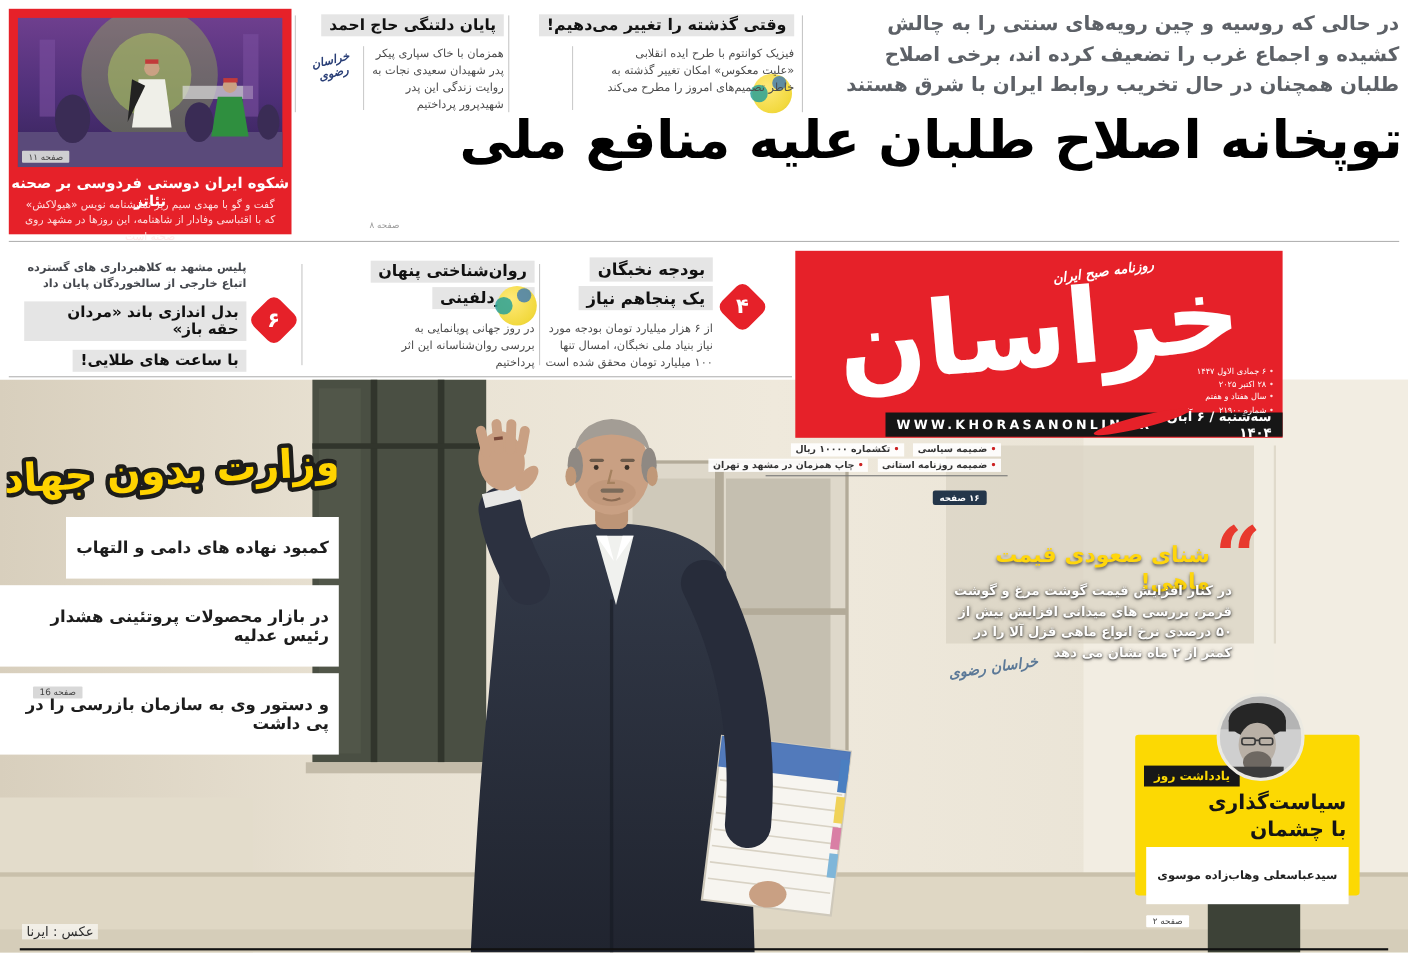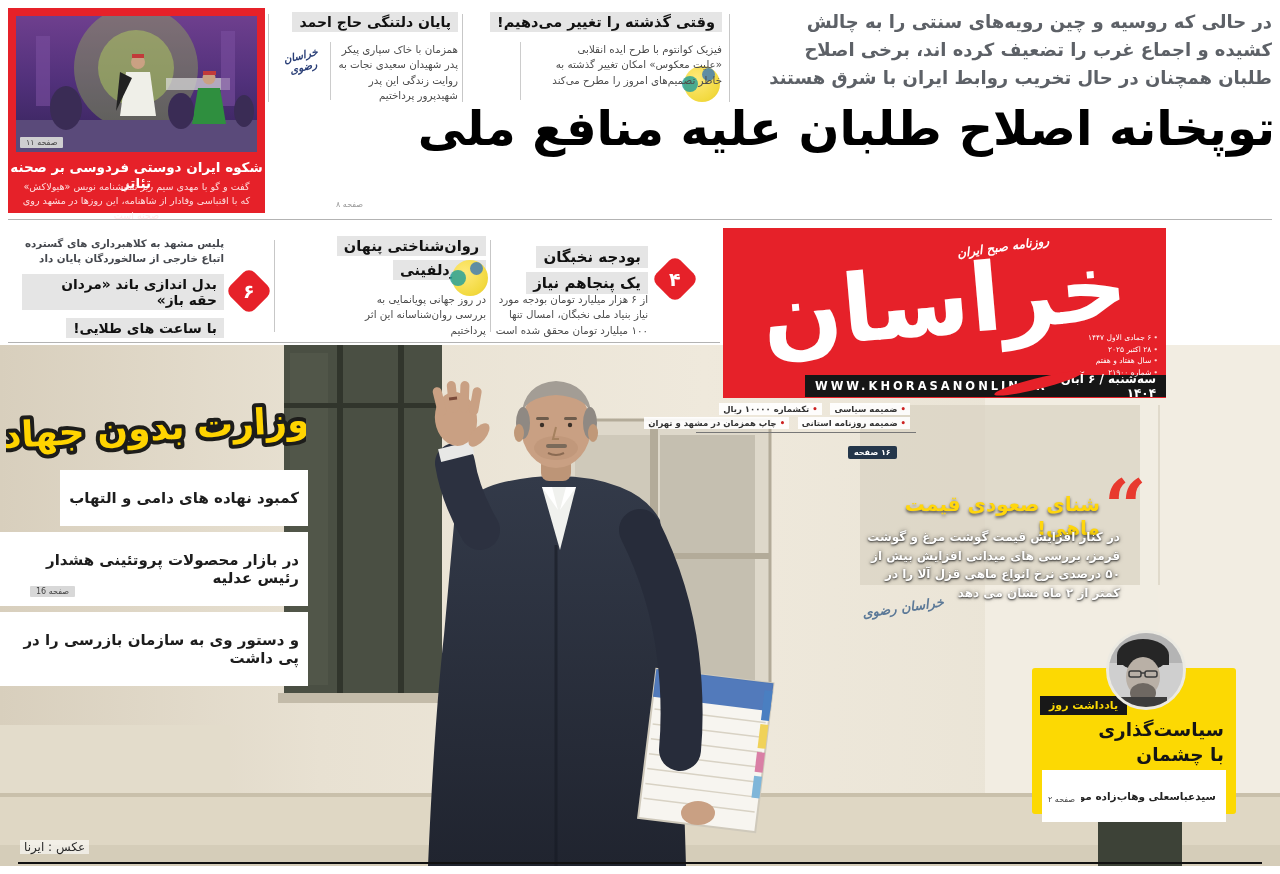--- a/index.html
+++ b/index.html
@@ -5,21 +5,21 @@
   html,body{margin:0;padding:0;background:#888;}
   *{box-sizing:border-box;}
   #page{
     position:relative;width:1280px;height:874px;margin:0 auto;
     background:#ffffff;overflow:hidden;direction:rtl;
     font-family:"DejaVu Sans",sans-serif;color:#1a1a1a;
   }
   .abs{position:absolute;}
   .chip{display:inline-block;background:#e5e5e5;padding:2px 7px;font-weight:bold;color:#111;}
   .wchip{display:inline-block;background:#ffffff;padding:19px 9px;font-weight:bold;color:#1d1d1d;}
-  .tagchip{display:inline-block;background:rgba(214,214,214,.95);padding:1px 6px;font-size:8px;color:#444;border-radius:1px;}
+  .tagchip{display:inline-block;background:rgba(214,214,214,.95);padding:1px 6px;font-size:8px;color:#444;border-radius:1px;margin-top:38px;}
   .rule-v{position:absolute;width:1px;background:#c7c7c7;}
   .rule-h{position:absolute;height:1px;background:#b3b3b3;}
   .body-txt{font-size:10.3px;color:#4c4c4c;line-height:1.5;text-align:right;}
   .kicker-txt{font-size:10.3px;color:#45484e;line-height:1.45;text-align:right;font-weight:bold;}
   .diamond{width:34px;height:34px;background:#e62129;transform:rotate(45deg);border-radius:8px;
            display:flex;align-items:center;justify-content:center;box-shadow:0 0 0 2px #fff;}
   .diamond span{transform:rotate(-45deg);color:#fff;font-size:19px;font-weight:bold;}
   .blob{position:relative;width:44px;height:44px;}
   .blob .b1{position:absolute;left:4px;top:4px;width:36px;height:36px;border-radius:50%;
             background:radial-gradient(circle at 35% 35%,#ffe97a,#f2d93e 70%,#e0c42e);}
@@ -224,21 +224,21 @@
       <span class="b1"></span>
         <span class="b2"></span>
         <span class="b3"></span>
     </div>
     <div class="abs body-txt" style="right:0;top:58px;width:130px;">در روز جهانی پویانمایی به بررسی روان‌شناسانه این اثر پرداختیم</div>
   </div>
 
   <div class="rule-v" style="left:490px;top:240px;height:92px;"></div>
 
   <div class="abs" style="left:494px;top:234px;width:224px;height:102px;z-index:2;">
-    <div class="abs" style="right:70px;top:12px;width:150px;text-align:right;">
+    <div class="abs" style="right:70px;top:0;width:150px;text-align:right;">
       <span class="chip" style="font-size:15px;">بودجه نخبگان</span><br>
       <span class="chip" style="font-size:15px;margin-top:4px;">یک پنجاهم نیاز</span>
     </div>
     <div class="diamond abs" style="right:26px;top:28px;">
       <span>۴</span>
     </div>
     <div class="abs body-txt" style="right:70px;top:58px;width:155px;">از ۶ هزار میلیارد تومان بودجه مورد نیاز بنیاد ملی نخبگان، امسال تنها ۱۰۰ میلیارد تومان محقق شده است</div>
   </div>
 
   <div class="rule-h" style="left:8px;top:342px;width:712px;"></div>

